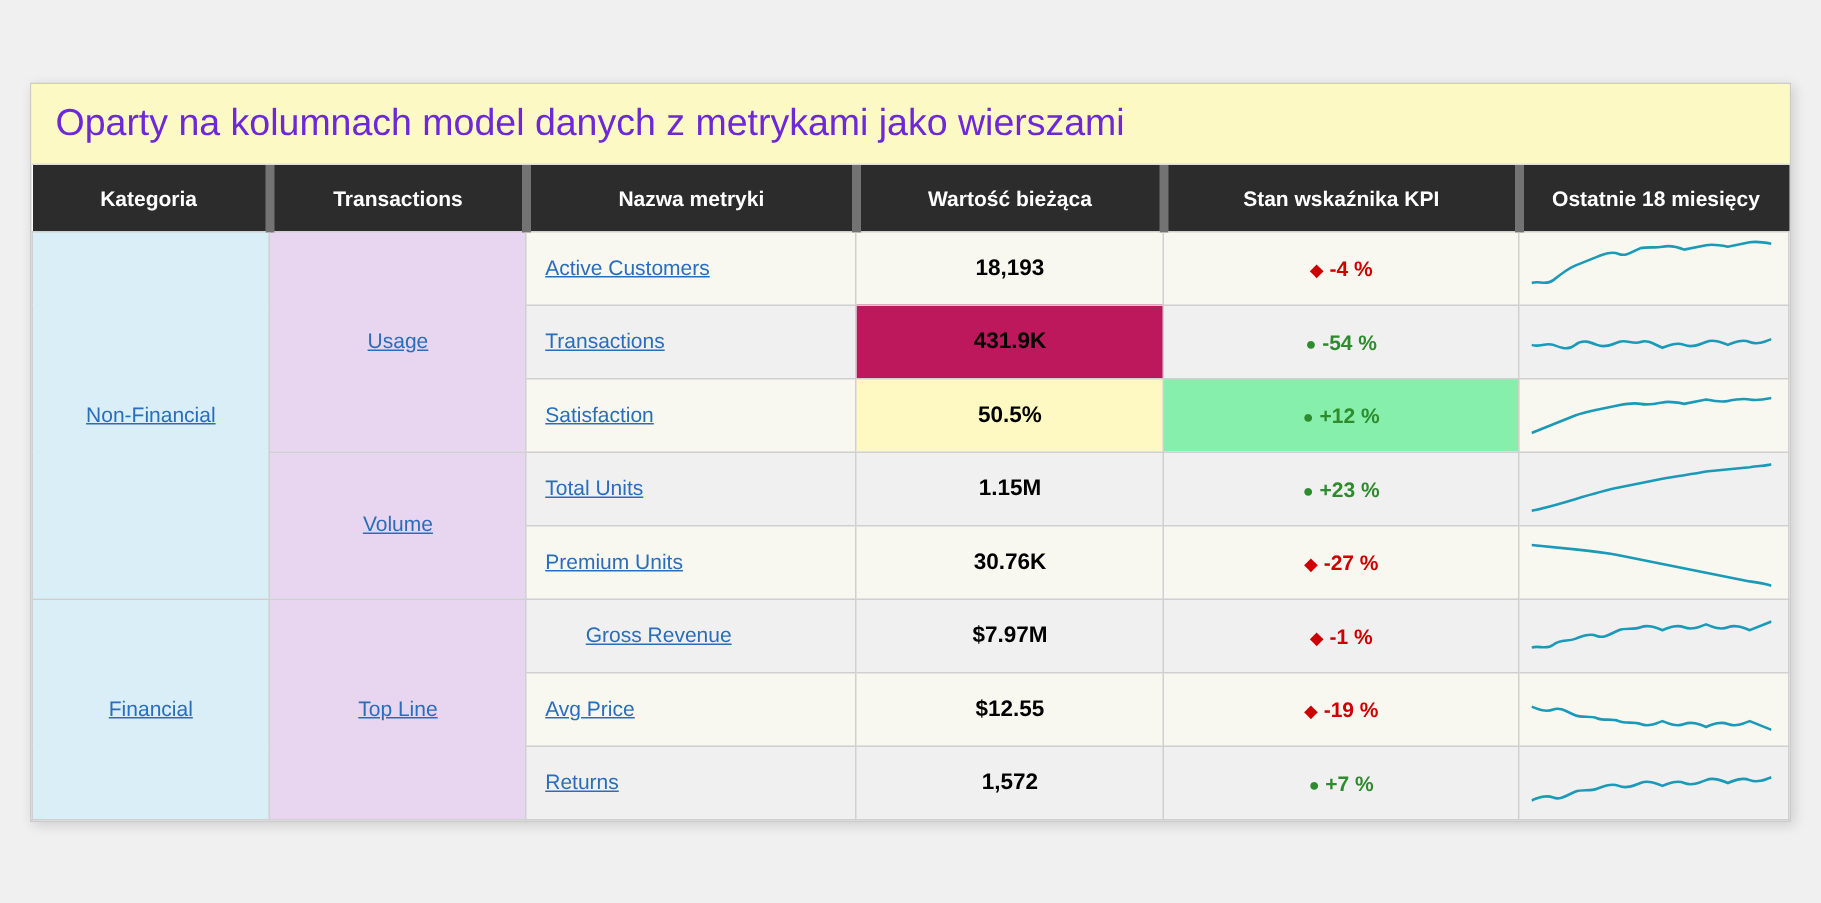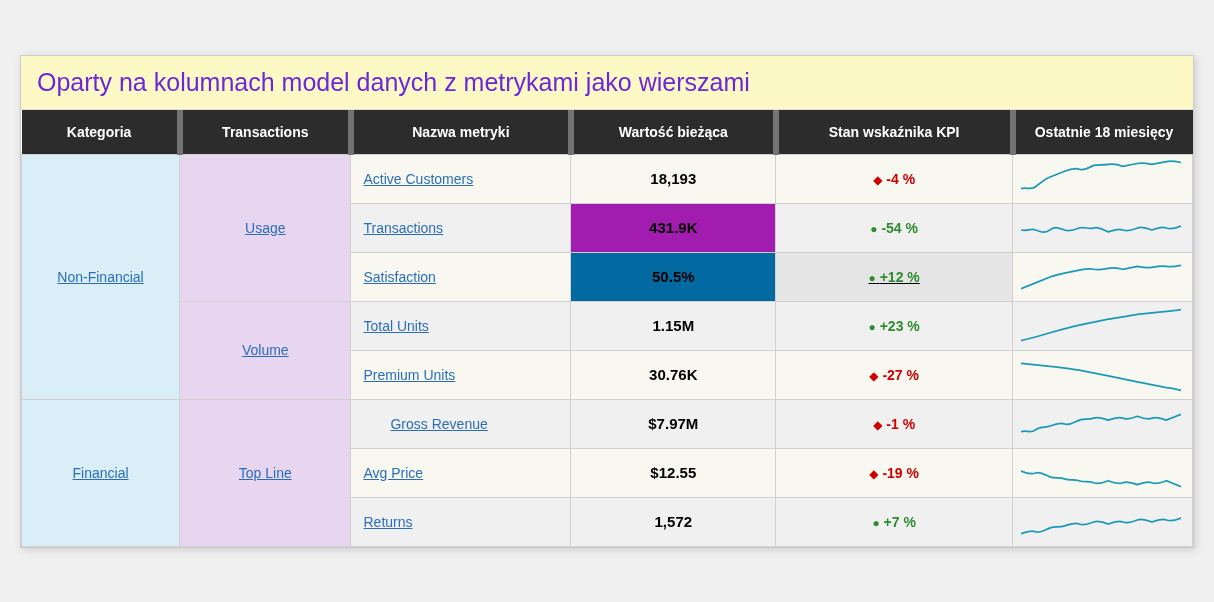--- a/index.html
+++ b/index.html
@@ -120,32 +120,32 @@
           <td class="value-cell" style="background: rgb(248, 248, 240); margin-top: 43px;">18,193</td>
           <td class="kpi-cell" style="background: rgb(248, 248, 240);"><span class="diamond">◆</span> <span class="kpi-red">-4 %</span></td>
           <td class="sparkline-cell" style="background: rgb(248, 248, 240);">
             <svg class="sparkline" viewBox="0 0 165 40">
     <path d="M0,30 C5,28 10,32 15,28 C20,24 25,20 30,18 C35,16 40,14 45,12 C50,10 55,8 60,10 C65,12 70,8 75,6 C80,5 85,6 90,5 C95,4 100,5 105,7 C110,6 115,5 120,4 C125,3 130,4 135,5 C140,4 145,3 150,2 C155,1 160,2 165,3" fill="none" stroke="#1a9ab8" stroke-width="1.8"></path>
   </svg>
           </td>
         </tr>
         <tr>
           <td class="metric-cell" style="background: rgb(240, 240, 240);"><a href="#">Transactions</a></td>
-          <td class="value-cell" style="background: #a21caf;">431.9K</td>
+          <td class="value-cell" style="background: #be185d;">431.9K</td>
           <td class="kpi-cell" style="background: rgb(240, 240, 240);"><span class="circle-green">●</span> <span class="kpi-green">-54 %</span></td>
           <td class="sparkline-cell" style="background: rgb(240, 240, 240);">
             <svg class="sparkline" viewBox="0 0 165 40">
     <path d="M0,22 C5,24 10,20 15,22 C20,24 25,26 30,22 C35,18 40,20 45,22 C50,24 55,22 60,20 C65,18 70,22 75,20 C80,18 85,22 90,24 C95,22 100,20 105,22 C110,24 115,22 120,20 C125,18 130,20 135,22 C140,20 145,18 150,20 C155,22 160,20 165,18" fill="none" stroke="#1a9ab8" stroke-width="1.8"></path>
   </svg>
           </td>
         </tr>
         <tr>
           <td class="metric-cell" style="background: rgb(248, 248, 240);"><a href="#">Satisfaction</a></td>
-          <td class="value-cell" style="background: #0369a1;">50.5%</td>
-          <td class="kpi-cell" style="background: #e5e5e5; text-decoration: underline;"><span class="circle-green">●</span> <span class="kpi-green">+12 %</span></td>
+          <td class="value-cell" style="background: #fef9c3;">50.5%</td>
+          <td class="kpi-cell" style="background: #86efac;"><span class="circle-green">●</span> <span class="kpi-green">+12 %</span></td>
           <td class="sparkline-cell" style="background: rgb(248, 248, 240);">
             <svg class="sparkline" viewBox="0 0 165 40">
     <path d="M0,32 C5,30 10,28 15,26 C20,24 25,22 30,20 C35,18 40,17 45,16 C50,15 55,14 60,13 C65,12 70,11 75,12 C80,13 85,12 90,11 C95,10 100,11 105,12 C110,11 115,10 120,9 C125,10 130,11 135,10 C140,9 145,8 150,9 C155,10 160,9 165,8" fill="none" stroke="#1a9ab8" stroke-width="1.8"></path>
   </svg>
           </td>
         </tr>
         <tr>
           <td rowspan="2" class="subcat-cell"><a href="#">Volume</a></td>
           <td class="metric-cell" style="background: rgb(240, 240, 240);"><a href="#">Total Units</a></td>
           <td class="value-cell" style="background: rgb(240, 240, 240);">1.15M</td>

